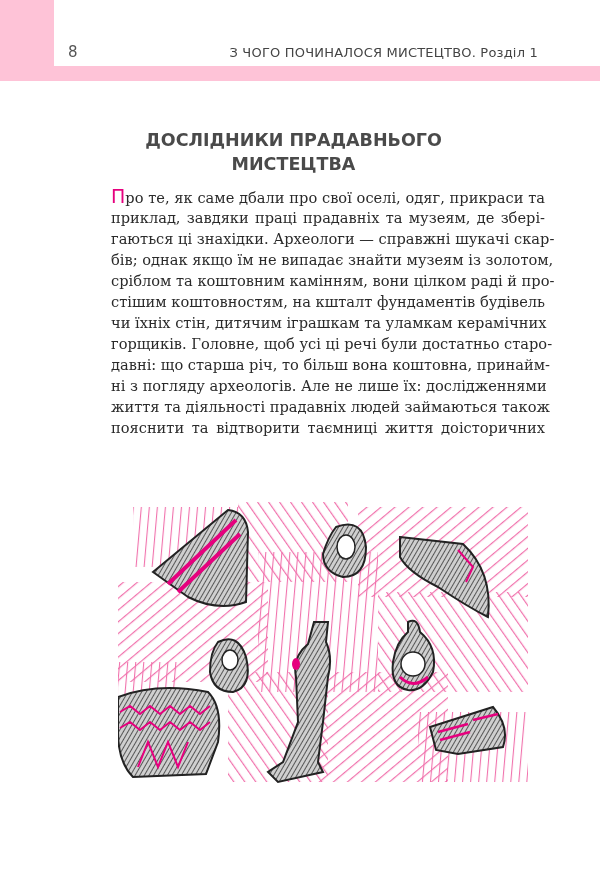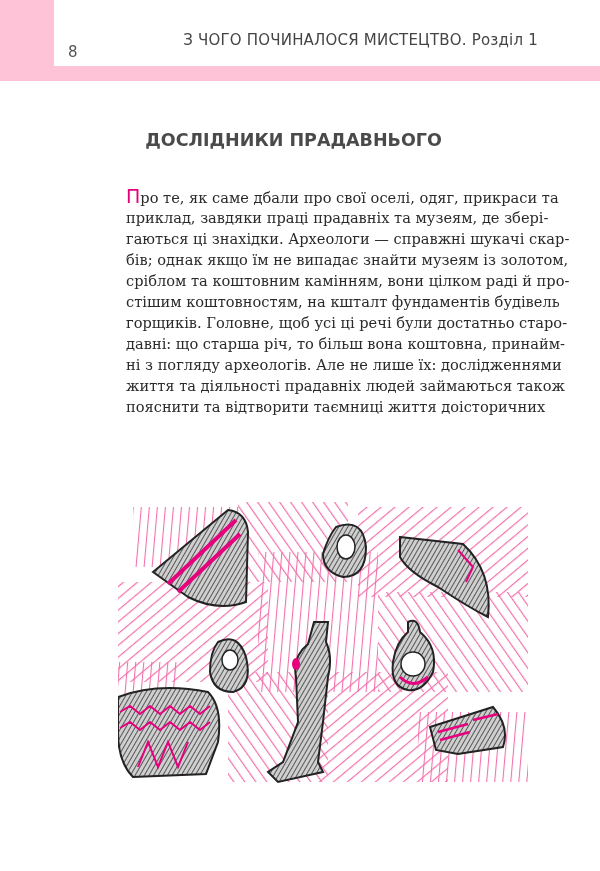--- a/index.html
+++ b/index.html
@@ -1,46 +1,48 @@
 <!DOCTYPE html>
 <html><head>
 <meta charset="utf-8">
 <style>
   html, body { margin:0; padding:0; }
   body { width:600px; height:871px; background:#ffffff; position:relative; overflow:hidden; font-family:"DejaVu Serif", serif; }
   .pink-corner { position:absolute; left:0; top:0; width:54px; height:81px; background:#fec3d7; }
   .pink-bar { position:absolute; left:0; top:66px; width:600px; height:15px; background:#fec3d7; }
   .page-num { position:absolute; left:68px; top:43px; font-family:"DejaVu Sans", sans-serif; font-size:15px; color:#555; }
-  .running-head { position:absolute; right:62px; top:31px; font-family:"DejaVu Sans", sans-serif; font-size:15px; color:#444; letter-spacing:0.2px; }
+  .running-head { position:absolute; right:62px; top:45px; font-family:"DejaVu Sans", sans-serif; font-size:13px; color:#444; letter-spacing:0.2px; }
   .title { position:absolute; left:0; width:587px; top:128px; text-align:center; font-family:"DejaVu Sans", sans-serif; font-weight:bold; font-size:17.5px; line-height:24px; color:#4a4a4a; }
   .body-text { position:absolute; left:111px; top:186px; width:434px; font-size:14.6px; line-height:21px; color:#2a2a2a; text-align:justify; }
-  .body-text .line { display:block; white-space:nowrap; text-align:justify; text-align-last:justify; height:21px;margin-left:15px; }
+  .body-text .line { display:block; white-space:nowrap; text-align:justify; text-align-last:justify; height:21px; }
   .body-text .line.first { padding-left:0; }
   .dropcap { color:#e6007e; font-family:"DejaVu Sans", sans-serif; font-size:19px; }
   .illustration { position:absolute; left:118px; top:492px; width:420px; height:300px; }
 </style>
 </head>
 <body>
 
 <div class="pink-corner"></div>
 <div class="pink-bar"></div>
 <div class="page-num">8</div>
 <div class="running-head">З ЧОГО ПОЧИНАЛОСЯ МИСТЕЦТВО. Розділ 1</div>
 
 <div class="title">
   <div>ДОСЛІДНИКИ ПРАДАВНЬОГО</div>
+  <div>МИСТЕЦТВА</div>
 </div>
 
 <div class="body-text">
   <span class="line first"><span class="dropcap">П</span><span>ро те, як саме дбали про свої оселі, одяг, прикраси та</span></span>
   <span class="line">приклад, завдяки праці прадавніх та музеям, де зберi-</span>
   <span class="line">гаються ці знахідки. Археологи — справжні шукачі скар-</span>
   <span class="line">бів; однак якщо їм не випадає знайти музеям із золотом,</span>
   <span class="line">сріблом та коштовним камінням, вони цілком раді й про-</span>
   <span class="line">стішим коштовностям, на кшталт фундаментів будівель</span>
+  <span class="line">чи їхніх стін, дитячим іграшкам та уламкам керамічних</span>
   <span class="line">горщиків. Головне, щоб усі ці речі були достатньо старо-</span>
   <span class="line">давні: що старша річ, то більш вона коштовна, принайм-</span>
   <span class="line">ні з погляду археологів. Але не лише їх: дослідженнями</span>
   <span class="line">життя та діяльності прадавніх людей займаються також</span>
   <span class="line">пояснити та відтворити таємниці життя доісторичних</span>
 </div>
 
 <svg class="illustration" viewBox="0 0 420 300" xmlns="http://www.w3.org/2000/svg">
   <defs>
     <pattern id="hatchA" width="9" height="9" patternUnits="userSpaceOnUse" patternTransform="rotate(-35)">

